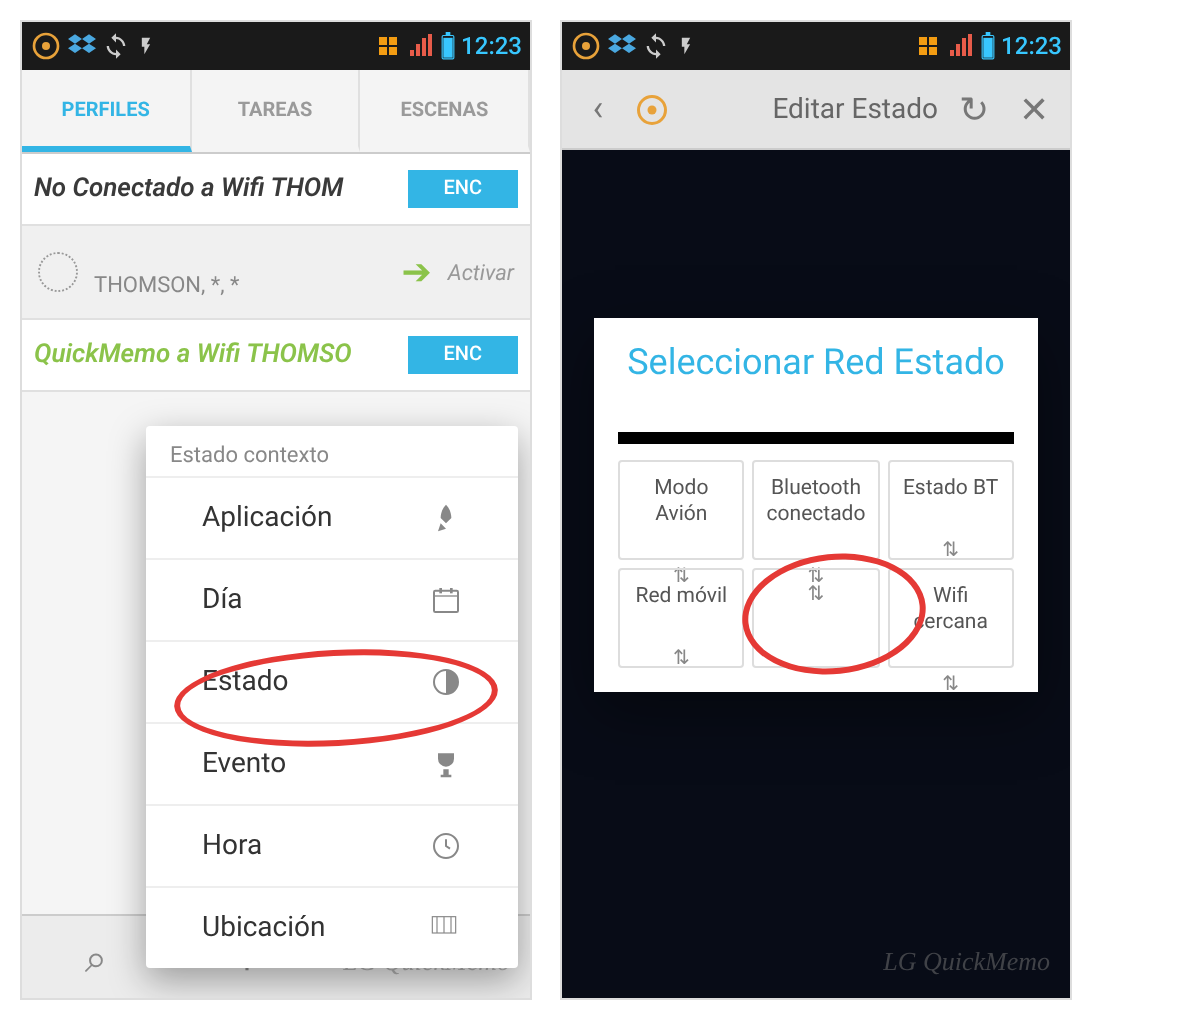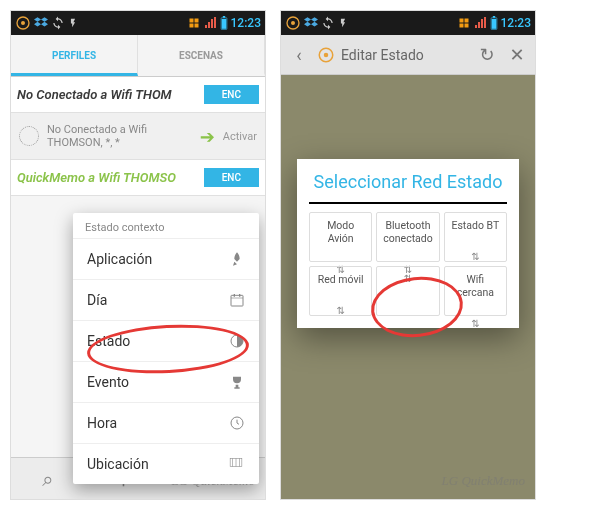--- a/index.html
+++ b/index.html
@@ -8,21 +8,21 @@
     background: #fff;
     width: 600px;
     height: 511px;
     display: flex;
     gap: 14px;
     padding: 10px;
   }
   .phone {
     width: 256px;
     height: 490px;
-    background: #fef9c3;
+    background: #0f172a;
     position: relative;
     border: 1px solid #ddd;
     overflow: hidden;
   }
 
   
   .statusbar {
     height: 24px;
     background: #1a1a1a;
     color: #fff;
@@ -94,21 +94,21 @@
     font-size: 11px;
     color: #888;
     border-bottom: 1px solid #e0e0e0;
   }
   .sub-cog {
     width: 20px; height: 20px;
     border: 1.5px dotted #999;
     border-radius: 50%;
   }
   .arrow-r { color: #8bc34a; font-size: 18px; }
-  .activar { color: #999; }
+  .activar { color: #999; font-style: italic; }
 
   .bottom-bar {
     position: absolute;
     bottom: 0; left: 0; right: 0;
     height: 42px;
     background: #ececec;
     border-top: 1px solid #ccc;
     display: flex;
     align-items: center;
     justify-content: space-around;
@@ -137,21 +137,21 @@
     z-index: 10;
   }
   .context-popup .header {
     font-size: 11px;
     color: #888;
     padding: 8px 12px 4px;
   }
   .context-popup .item {
     display: flex;
     justify-content: space-between;
-    padding: 12px 14px;
+    padding: 12px 28px;
     font-size: 14px;
     color: #333;
     border-top: 1px solid #eee;
   }
   .context-popup .item svg { fill:#888; }
 
   .red-circle1 {
     position: absolute;
     left: 76px;
     top: 290px;
@@ -170,42 +170,42 @@
     height: 40px;
     background: #e4e4e4;
     display: flex;
     align-items: center;
     padding: 0 6px;
     gap: 6px;
     border-bottom: 1px solid #ccc;
     color: #666;
     font-size: 14px;
   }
-  .actionbar .title { flex: 1; font-size: 14px; color: #666; }
+  .actionbar .title { flex: 1; font-size: 14px; color: #666; text-align: right; }
   .actionbar .ab-icon { width: 24px; text-align:center; font-size:18px; color:#777; }
   .dim-overlay {
     position: absolute;
     top: 40px; left:0; right:0; bottom:0;
     background: rgba(0,0,0,0.45);
   }
   .dialog {
     position: absolute;
     left: 16px; right: 16px;
     top: 124px;
     background: #fff;
     padding: 12px;
     box-shadow: 0 10px 30px rgba(0,0,0,0.4);
   }
   .dialog h2 {
     color: #33b5e5;
     font-weight: 400;
     font-size: 18px;
     text-align: center;
-    padding-bottom: 10px;
-    border-bottom: 2px solid #000000;
+    padding-bottom: 24px;
+    border-bottom: 6px solid #000000;
     margin-bottom: 8px;
   }
   .grid {
     display: grid;
     grid-template-columns: repeat(3, 1fr);
     gap: 4px;
   }
   .cell {
     border: 1px solid #ddd;
     border-radius: 2px;
@@ -268,31 +268,32 @@
           <rect x="2" y="5" width="8" height="17" fill="#38c7ff"></rect>
           <rect x="4" y="0" width="4" height="3" fill="#38c7ff"></rect>
         </svg>
       <span class="clock">12:23</span>
     </div>
   </div>
 
   <div class="screen1-body">
     <div class="tabs">
       <div class="tab active">PERFILES</div>
+      <div class="tab">TAREAS</div>
       <div class="tab">ESCENAS</div>
     </div>
 
     <div class="profile-row">
       <span class="profile-title">No Conectado a Wifi THOM</span>
       <span class="enc-badge">ENC</span>
     </div>
     <div class="profile-sub">
       <span class="sub-cog"></span>
       <span style="flex:1">
-        <span>No Conectado a Wifi</span><br>
+        <br>
         <span>THOMSON, *, *</span>
       </span>
       <span class="arrow-r">➔</span>
       <span class="activar">Activar</span>
     </div>
 
     <div class="profile-row">
       <span class="profile-title connected">QuickMemo a Wifi THOMSO</span>
       <span class="enc-badge">ENC</span>
     </div>

